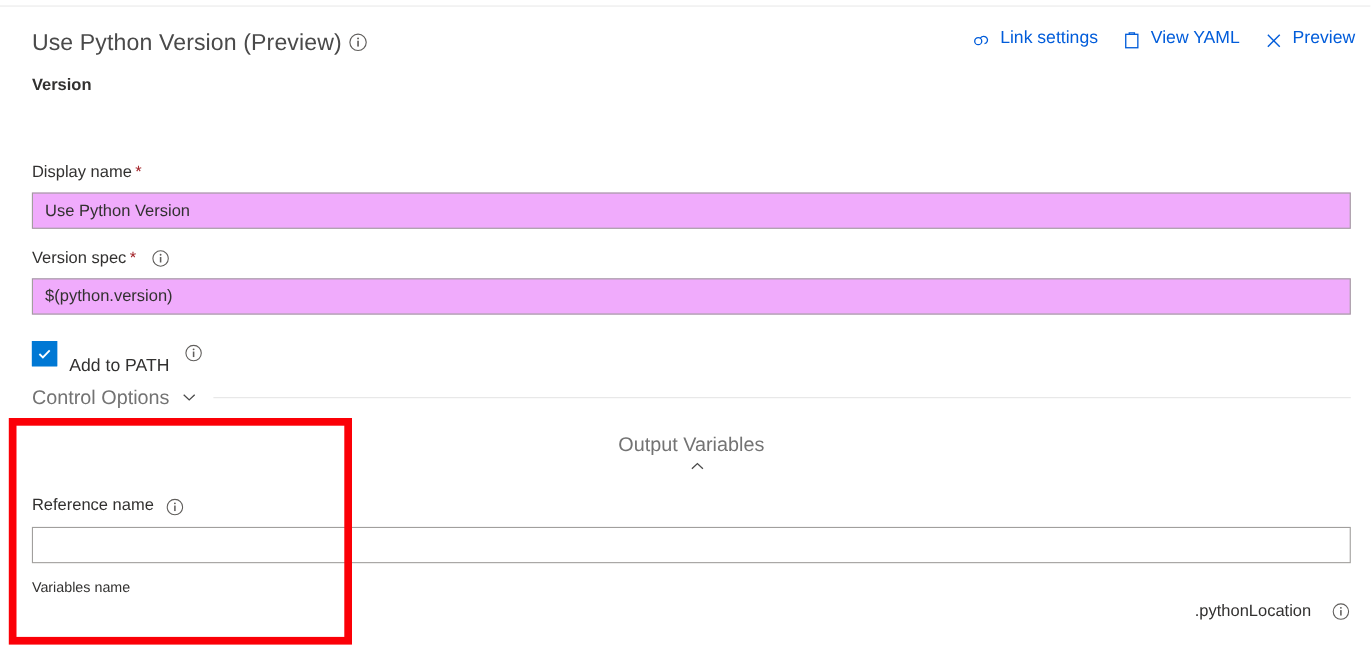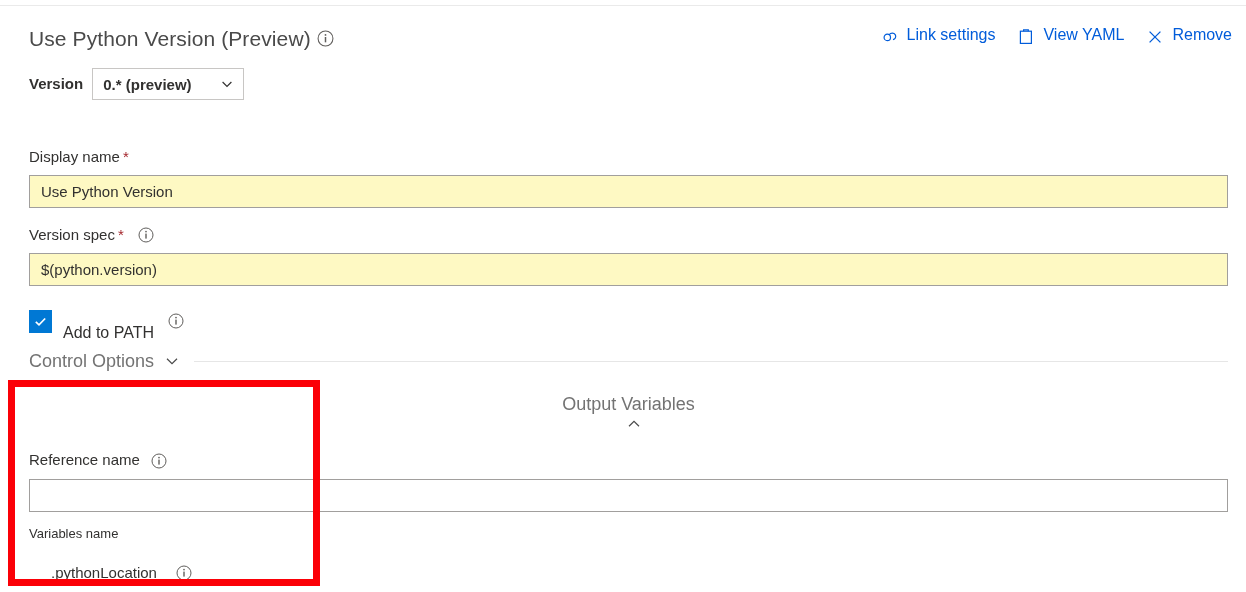--- a/index.html
+++ b/index.html
@@ -150,21 +150,21 @@
     color: #a4262c;
     margin-left: 3px;
     font-size: 15px;
   }
   .label-info { margin-left: 14px; display: inline-flex; }
   .text-input {
     width: 100%;
     height: 33px;
     border: 1px solid #a19f9d;
     box-sizing: border-box;
-    background: #fef9c3;
+    background: #f0abfc;
     font-family: "Liberation Sans", sans-serif;
     font-size: 15px;
     color: #323130;
     padding: 0 11px;
     outline: none;
   }
 
   #field-display-name { top: 147px; }
   #field-version-spec { top: 225px; }
 
@@ -256,27 +256,28 @@
     padding: 0 11px;
     outline: none;
   }
   .vars-list-title {
     font-size: 13px;
     color: #323130;
     line-height: 18px;
     margin-top: 13px;
   }
   .vars-list-item {
-    margin-top: 20px;
+    margin-top: 3px;
     margin-left: 22px;
     display: flex;
     align-items: center;
     font-size: 15px;
     color: #323130;
     line-height: 20px;
+    justify-content: flex-end;
   }
   .vars-list-item .label-info { margin-left: 19px; }
 
   
   .annotation-box {
     position: absolute;
     left: 8px;
     top: 380px;
     width: 312px;
     height: 206px;
@@ -331,34 +332,26 @@
 
     <a class="action-link">
       <span class="action-icon">
         <svg viewBox="0 0 18 18" width="18" height="18">
           <g stroke="#015cda" stroke-width="1.3">
             <line x1="3.6" y1="3.6" x2="14.4" y2="14.4"></line>
             <line x1="14.4" y1="3.6" x2="3.6" y2="14.4"></line>
           </g>
         </svg>
       </span>
-      <span>Remove</span>
+      <span>Preview</span>
     </a>
   </div>
 
   <div class="version-row">
     <span class="version-label">Version</span>
-    <div class="version-dropdown">
-      <span>0.* (preview)</span>
-      <span class="chevron-sm">
-        <svg viewBox="0 0 14 14" width="14" height="14">
-          <polyline points="2.6,5 7,9.4 11.4,5" fill="none" stroke="#323130" stroke-width="1.2"></polyline>
-        </svg>
-      </span>
-    </div>
   </div>
 
   <div class="field" id="field-display-name">
     <div class="field-label">
       <span>Display name</span>
       <span class="req-star">*</span>
     </div>
     <input class="text-input" type="text" value="Use Python Version" style="">
   </div>
 

